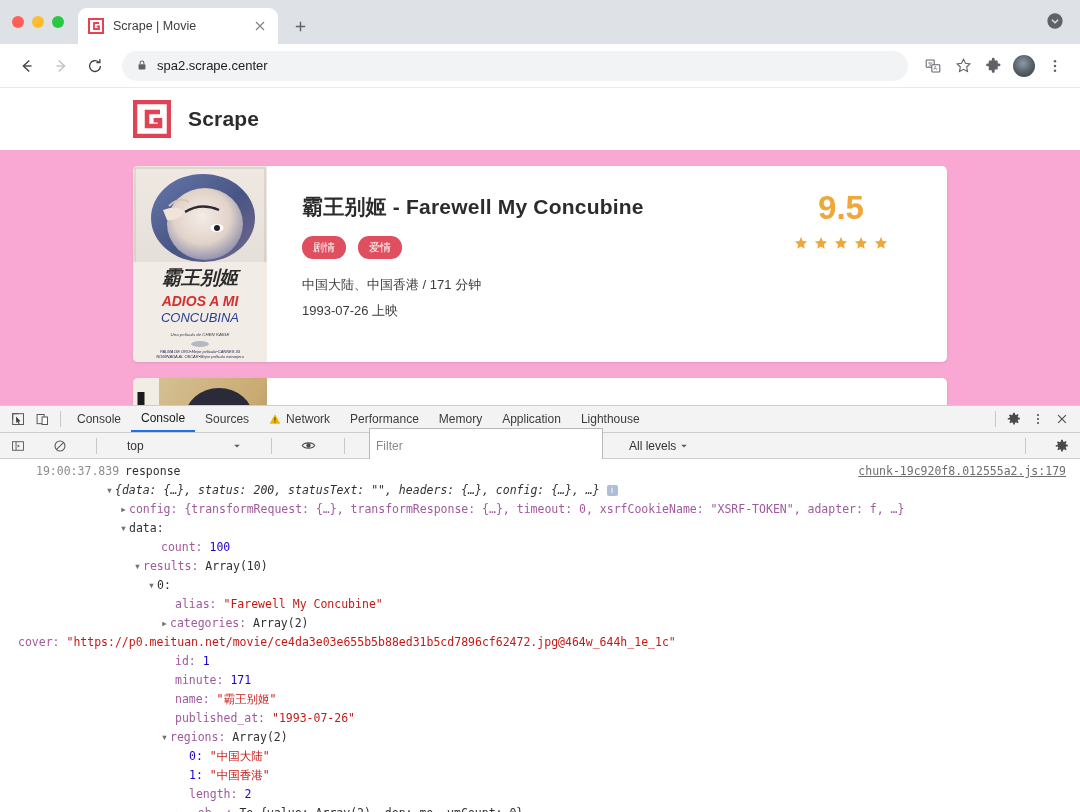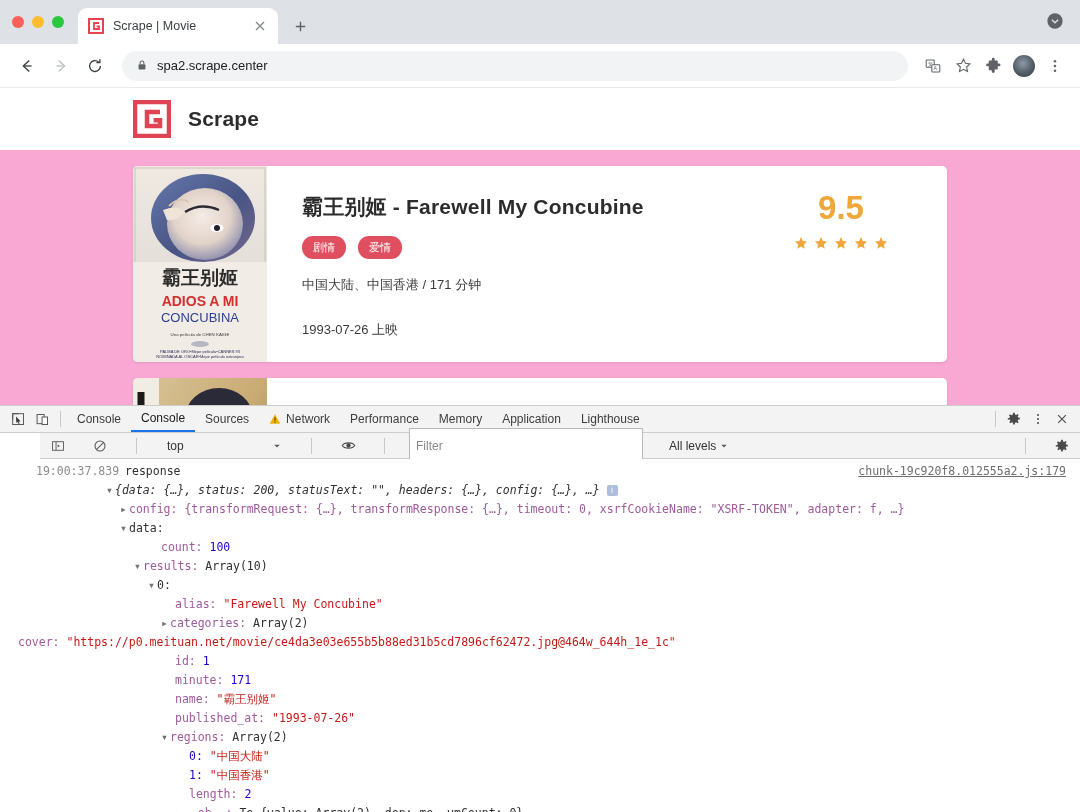--- a/index.html
+++ b/index.html
@@ -82,33 +82,33 @@
   .cards { padding: 16px 133px 0 133px; }
   .card {
     background: #fff; border-radius: 5px;
     box-shadow: 0 1px 3px rgba(0,0,0,.10);
     display: flex; padding: 0; margin-bottom: 16px;
     position: relative; min-height: 196px;
   }
   .poster {
     width: 134px; height: 196px; flex: 0 0 134px;
     border-radius: 5px 0 0 5px; overflow: hidden;
-    position: relative; background: #e8e6e2;
+    position: relative; background: #e8e6e2; font-style: italic;
   }
   .card-body { flex: 1; padding: 27px 0 0 35px; }
   .movie-title {
     font-size: 21px; font-weight: 700; color: #2c2c2c;
     margin-bottom: 15px; letter-spacing: .2px;
   }
   .tags { display: flex; gap: 12px; margin-bottom: 17px; }
   .tag {
     background: #e04f5f; color: #fff; font-size: 11px;
     padding: 4px 11px; border-radius: 11px; font-weight: 500;
   }
-  .meta { font-size: 13px; color: #3b3b3b; margin-bottom: 27px; }
+  .meta { font-size: 13px; color: #3b3b3b; margin-bottom: 8px; }
   .release { font-size: 13px; color: #3b3b3b; }
 
   .score-box {
     position: absolute; right: 46px; top: 24px;
     text-align: center; width: 120px;
   }
   .score-num { font-size: 33px; font-weight: 700; color: #f0a73a; line-height: 1.1; }
   .stars { margin-top: 10px; display: flex; gap: 6px; justify-content: center; }
 
   
@@ -134,21 +134,20 @@
     white-space: nowrap;
   }
   .dt-tab.active { border-bottom: 2px solid #1a73e8; color: #1a1a1a; }
   .dt-spacer { flex: 1; }
 
   .dt-filterbar {
     height: 26px; background: #f3f3f3;
     border-bottom: 1px solid #cdcdcd;
     display: flex; align-items: center; padding: 0 6px; gap: 18px;
     flex: 0 0 26px;
-    margin-left: 40px;
   }
   .ctx-select {
     font-size: 12px; color: #333; display: flex; align-items: center;
     gap: 4px; padding: 0 6px; width: 126px; height: 19px;
   }
   .ctx-label { flex: 1; }
   .filter-input {
     flex: 0 0 234px; height: 36px; background: #fff;
     border: 1px solid #b9b9b9; font-size: 12px;
     padding: 0 6px; color: #888; display: flex; align-items: center;

